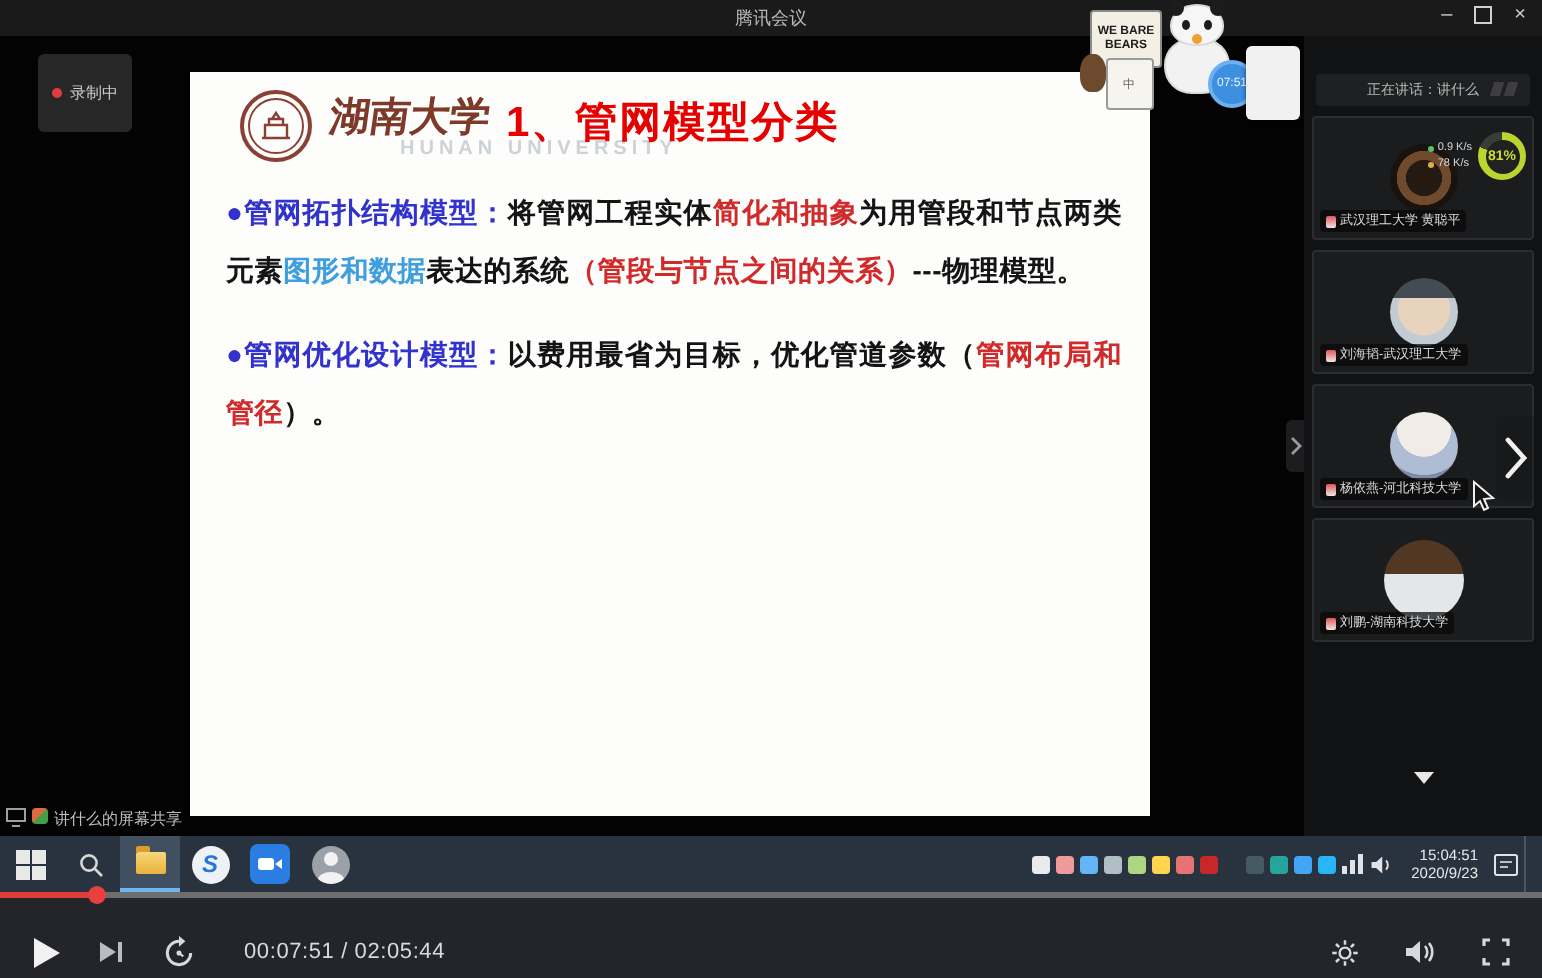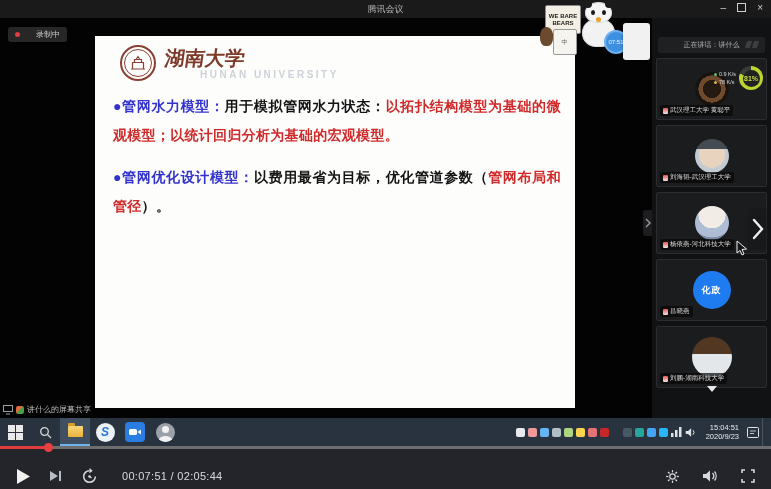--- a/index.html
+++ b/index.html
@@ -9,21 +9,21 @@
   
   .titlebar{position:absolute;top:0;left:0;right:0;height:18px;background:#1a1a1a;z-index:50;}
   .tb-title{position:absolute;left:0;right:0;top:3px;text-align:center;color:#b8b8b8;font-size:9px;}
   .tb-ctrls{position:absolute;right:8px;top:2px;display:flex;gap:11px;align-items:center;color:#cfcfcf;font-size:10px;}
   .tb-ctrls .boxglyph{width:7px;height:7px;border:1px solid #cfcfcf;display:inline-block;}
 
   
   .video{position:absolute;top:18px;left:0;width:771px;height:400px;background:#030303;}
 
   
-  .rec{position:absolute;left:8px;top:27px;background:#272727;border-radius:3px;padding:2px 7px;display:flex;align-items:center;gap:16px;z-index:20;}
+  .rec{position:absolute;left:19px;top:27px;background:#272727;border-radius:3px;padding:14px 7px;display:flex;align-items:center;gap:4px;z-index:20;}
   .rec-dot{width:5px;height:5px;border-radius:50%;background:#e23c3c;}
   .rec-label{color:#c9c9c9;font-size:8px;}
 
   
   .slide{position:absolute;left:95px;top:36px;width:480px;height:372px;background:#fdfdfc;z-index:10;}
   .seal{position:absolute;left:24px;top:8px;}
   .school{position:absolute;left:70px;top:9px;color:#7e3a29;font-family:"DejaVu Serif","Liberation Serif",serif;font-size:20px;font-weight:bold;transform:skewX(-8deg);z-index:2;}
   .school-en{position:absolute;left:74px;top:33px;color:#ccd2d8;font-size:10px;font-weight:bold;letter-spacing:2.5px;z-index:1;padding-left:31px;}
   .slide-title{position:absolute;left:158px;top:11px;color:var(--c-title,#e60000);font-size:21px;font-weight:bold;letter-spacing:1px;z-index:2;}
   .bullets{position:absolute;left:18px;top:56px;width:448px;}
@@ -73,21 +73,21 @@
   .stat-dot{width:3px;height:3px;border-radius:50%;}
   .stat-txt{color:#d8d8d8;font-size:5.5px;white-space:nowrap;}
   .ring{width:24px;height:24px;border-radius:50%;display:flex;align-items:center;justify-content:center;background:conic-gradient(#bcd430 0 81%,#3a3d36 0);}
   .ring-in{width:17px;height:17px;border-radius:50%;background:#1f2220;display:flex;align-items:center;justify-content:center;color:#cddc39;font-size:7px;font-weight:bold;}
   .next-btn{position:absolute;right:3px;top:190px;width:20px;height:42px;display:flex;align-items:center;justify-content:center;background:rgba(20,20,20,.35);border-radius:3px;}
   .handle{position:absolute;left:-9px;top:192px;width:9px;height:26px;background:#1d1d1f;border-radius:3px 0 0 3px;display:flex;align-items:center;justify-content:center;}
   .tri-down{position:absolute;left:50%;top:368px;transform:translateX(-50%);width:0;height:0;border-left:5px solid transparent;border-right:5px solid transparent;border-top:6px solid #e8e8e8;}
   .cursor{position:absolute;left:84px;top:222px;}
 
   
-  .banner{position:absolute;left:3px;top:404px;display:flex;align-items:center;gap:3px;z-index:22;}
+  .banner{position:absolute;left:3px;top:404px;display:flex;gap:3px;z-index:22;}
   .badge2{width:8px;height:8px;border-radius:2px;background:linear-gradient(135deg,#e06a3f 50%,#43a047 50%);}
   .banner-text{color:#bdbdbd;font-size:8px;}
 
   
   .taskbar{position:absolute;left:0;top:418px;width:771px;height:28px;background:#29323f;display:flex;align-items:center;z-index:30;}
   .tb-item{width:30px;height:28px;display:flex;align-items:center;justify-content:center;box-sizing:border-box;}
   .tb-item.active{background:#405061;border-bottom:2px solid #6fb3ef;}
   .win{display:grid;grid-template-columns:7px 7px;grid-template-rows:7px 7px;gap:1px;}
   .win i{background:#e9e9e9;display:block;}
   .folder{width:15px;height:11px;background:linear-gradient(#f8d778,#eab23c);border-radius:1px;position:relative;}
@@ -139,22 +139,23 @@
   <div class="slide">
     <svg class="seal" width="38" height="38" viewBox="0 0 38 38">
       <circle cx="19" cy="19" r="17" fill="none" stroke="#8a4034" stroke-width="2"></circle>
       <circle cx="19" cy="19" r="13.5" fill="none" stroke="#8a4034" stroke-width="1"></circle>
       <g stroke="#8a4034" stroke-width="1.2" fill="none">
         <path d="M12 25 h14 M13.5 25 v-6.5 h11 v6.5 M15.5 18.5 v-3 h7 v3 M17 15.5 l2-3 2 3"></path>
       </g>
     </svg>
     <div class="school">湖南大学</div>
     <div class="school-en">HUNAN  UNIVERSITY</div>
+    <div class="slide-title">1、管网模型分类</div>
     <div class="bullets">
-        <div class="bullet"><span class="c-blue">●管网水力模型：</span><span class="c-black">用于模拟管网水力状态：</span><span class="c-red">以拓扑结构模型为基础的微观模型；以统计回归分析为基础的宏观模型。</span></div>
+        <div class="bullet"><span class="c-blue">●管网拓扑结构模型：</span><span class="c-black">将管网工程实体</span><span class="c-red">简化和抽象</span><span class="c-black">为用管段和节点两类元素</span><span class="c-cyan">图形和数据</span><span class="c-black">表达的系统</span><span class="c-red">（管段与节点之间的关系）</span><span class="c-black">---物理模型。</span></div>
         <div class="bullet"><span class="c-blue">●管网优化设计模型：</span><span class="c-black">以费用最省为目标，优化管道参数（</span><span class="c-red">管网布局和管径</span><span class="c-black">）。</span></div>
       </div>
   </div>
 
   <div class="stickers">
     <div class="sign">
         <span>WE BARE BEARS</span>
       </div>
     <div class="bear-brown"></div>
     <div class="minicard">
@@ -210,29 +211,20 @@
           <div class="tag">
             <span class="mic"></span>
             <span class="nm">刘海韬-武汉理工大学</span>
           </div>
         </div>
         <div class="tile">
           <div class="av av-anime"></div>
           <div class="tag">
             <span class="mic"></span>
             <span class="nm">杨依燕-河北科技大学</span>
-          </div>
-        </div>
-        <div class="tile">
-          <div class="av av-text">
-            <span class="avtxt">化政</span>
-          </div>
-          <div class="tag">
-            <span class="mic"></span>
-            <span class="nm">吕晓燕</span>
           </div>
         </div>
         <div class="tile">
           <div class="av av-backpack"></div>
           <div class="tag">
             <span class="mic"></span>
             <span class="nm">刘鹏-湖南科技大学</span>
           </div>
         </div>
       </div>

